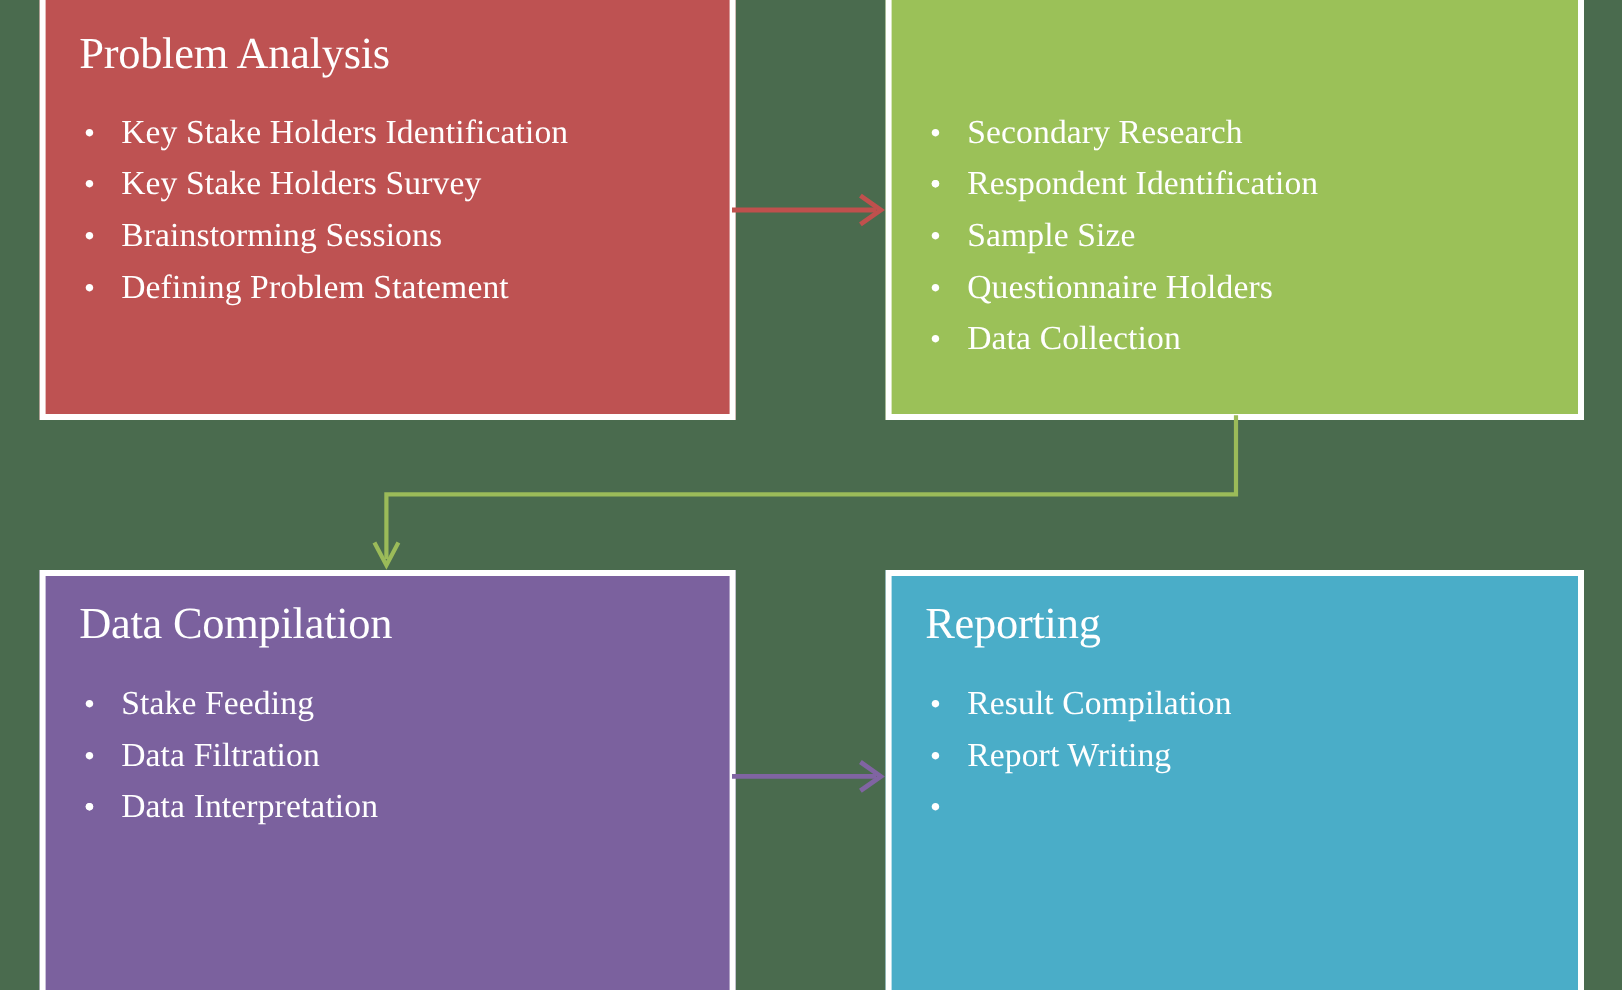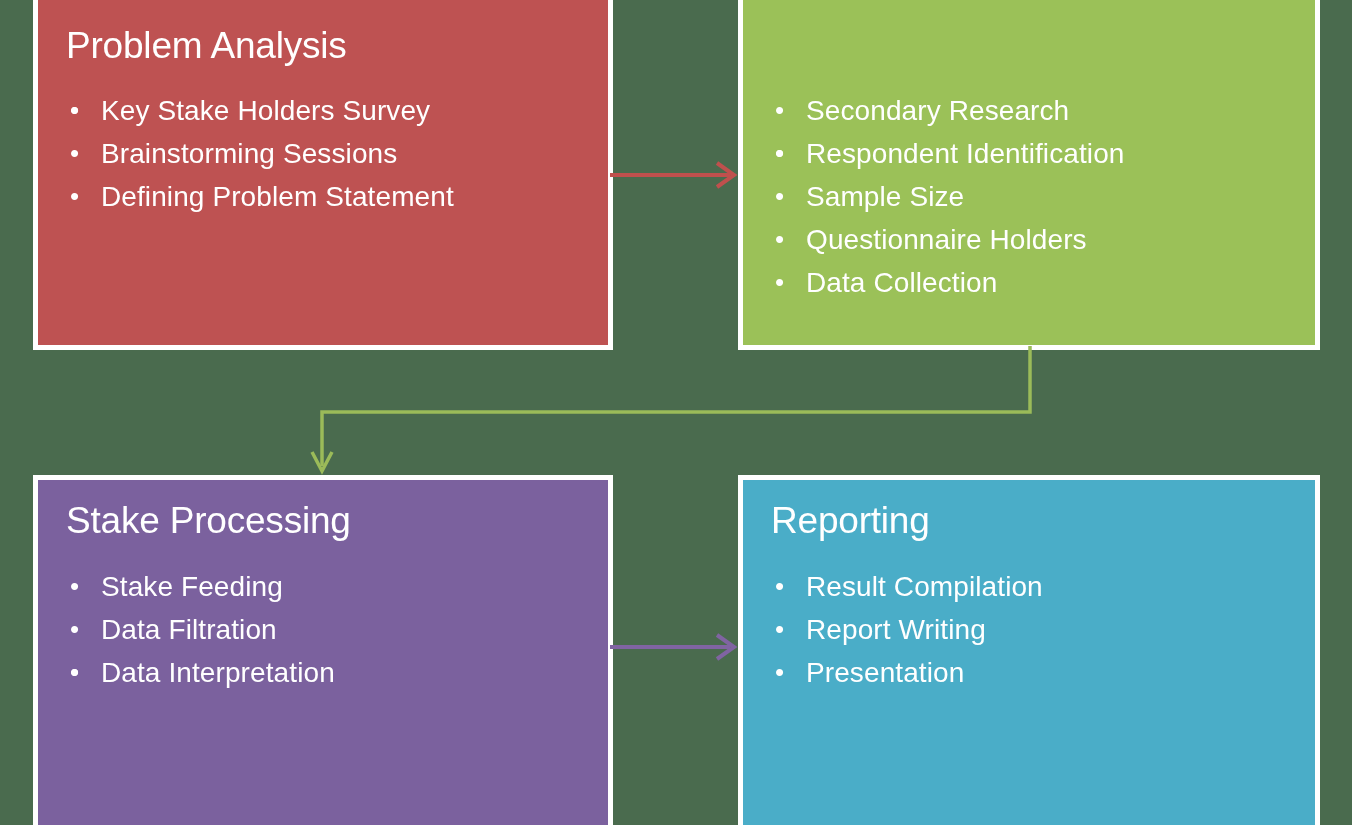--- a/index.html
+++ b/index.html
@@ -6,21 +6,21 @@
     margin: 0;
     padding: 0;
     background: #4a6b4e;
   }
   #canvas {
     position: relative;
     width: 1352px;
     height: 825px;
     background: #4a6b4e;
     overflow: hidden;
-    font-family: Liberation Sans, sans-serif;
+    font-family: Liberation Serif, serif;
   }
 
   .card {
     position: absolute;
     box-sizing: border-box;
     border: 5px solid #ffffff;
     color: #ffffff;
     overflow: hidden;
   }
 
@@ -114,20 +114,21 @@
 </head>
 <body>
 
 <div id="canvas" style="background: rgb(74, 107, 78);">
 
   <div class="card" id="card-problem-analysis" style="background: rgb(190, 82, 82);">
     <div class="card-title">Problem Analysis</div>
     <ul class="card-list">
       <li>
         <span class="bullet">•</span>
+        <span>Key Stake Holders Identification</span>
       </li>
       <li>
         <span class="bullet">•</span>
         <span>Key Stake Holders Survey</span>
       </li>
       <li>
         <span class="bullet">•</span>
         <span>Brainstorming Sessions</span>
       </li>
       <li>
@@ -159,21 +160,21 @@
         <span>Questionnaire Holders</span>
       </li>
       <li>
         <span class="bullet">•</span>
         <span>Data Collection</span>
       </li>
     </ul>
   </div>
 
   <div class="card" id="card-data-processing" style="background: rgb(123, 97, 158);">
-    <div class="card-title">Stake Processing</div>
+    <div class="card-title">Data Compilation</div>
     <ul class="card-list">
       <li>
         <span class="bullet">•</span>
         <span>Stake Feeding</span>
       </li>
       <li>
         <span class="bullet">•</span>
         <span>Data Filtration</span>
       </li>
       <li>
@@ -192,21 +193,20 @@
       <li>
         <span class="bullet">•</span>
         <span>Result Compilation</span>
       </li>
       <li>
         <span class="bullet">•</span>
         <span>Report Writing</span>
       </li>
       <li>
         <span class="bullet">•</span>
-        <span>Presentation</span>
       </li>
     </ul>
   </div>
 
   <svg class="arrow-svg" id="arrow-analysis-to-research" viewBox="0 0 135 55">
     <g>
       <line x1="0" y1="25" x2="120" y2="25" stroke="#c0504d" stroke-width="4"></line>
       <polyline points="107,13 124,25 107,37" fill="none" stroke="#c0504d" stroke-width="4" stroke-linecap="butt" stroke-linejoin="miter"></polyline>
     </g>
   </svg>

